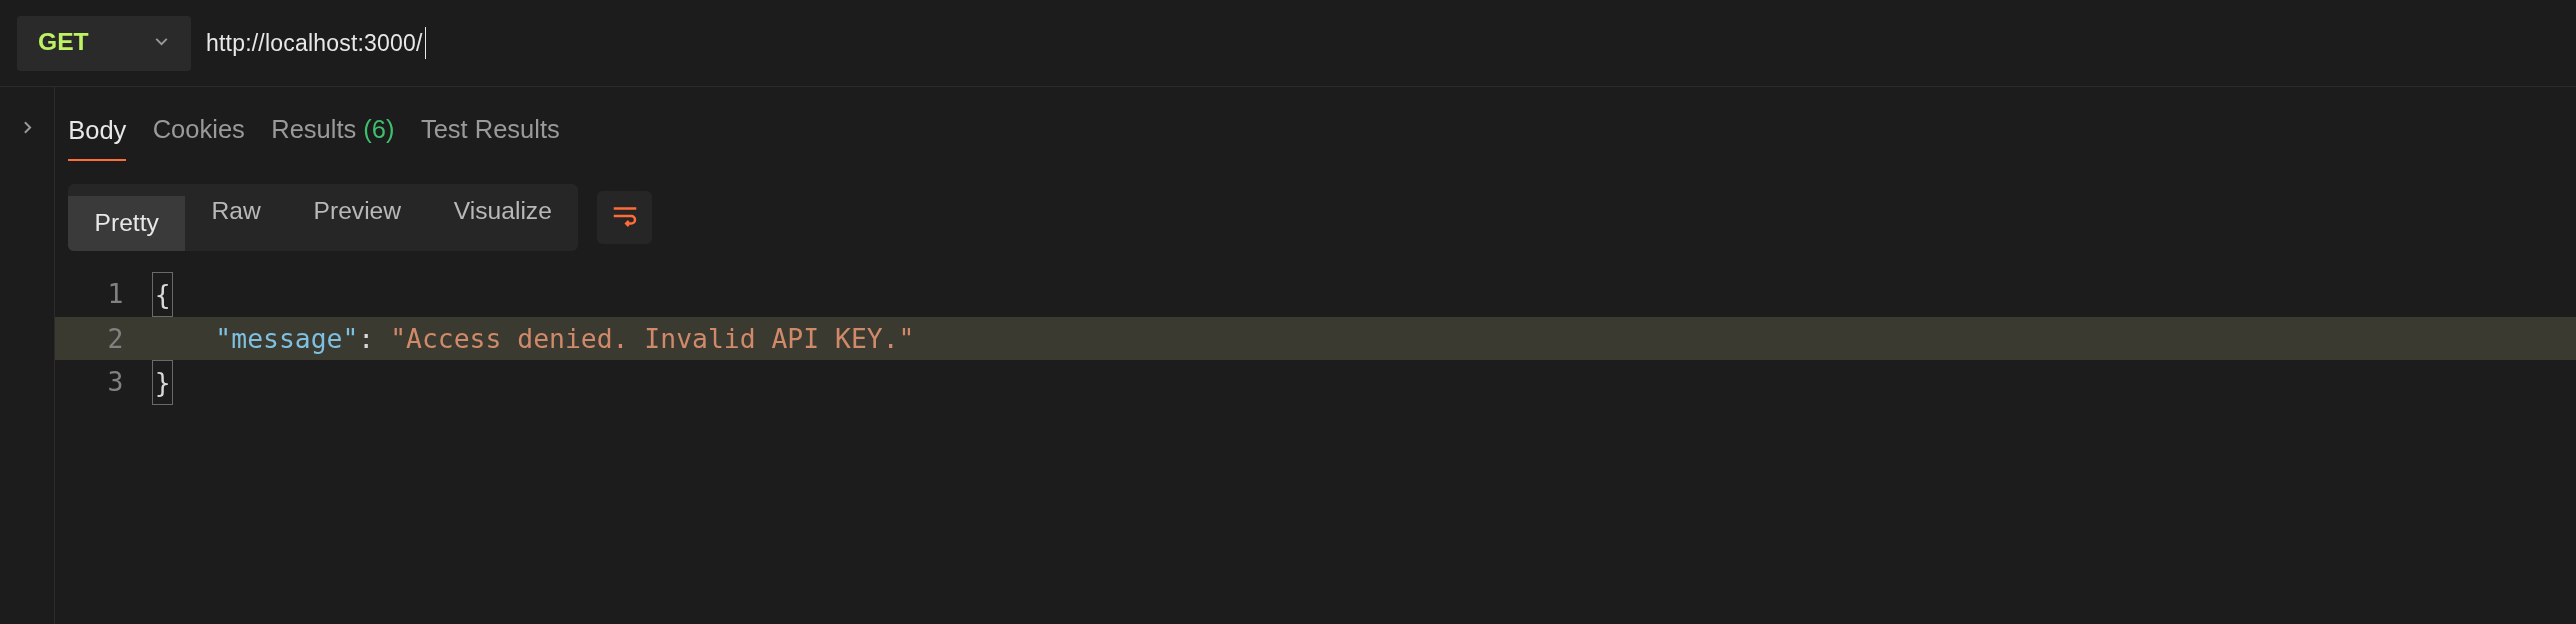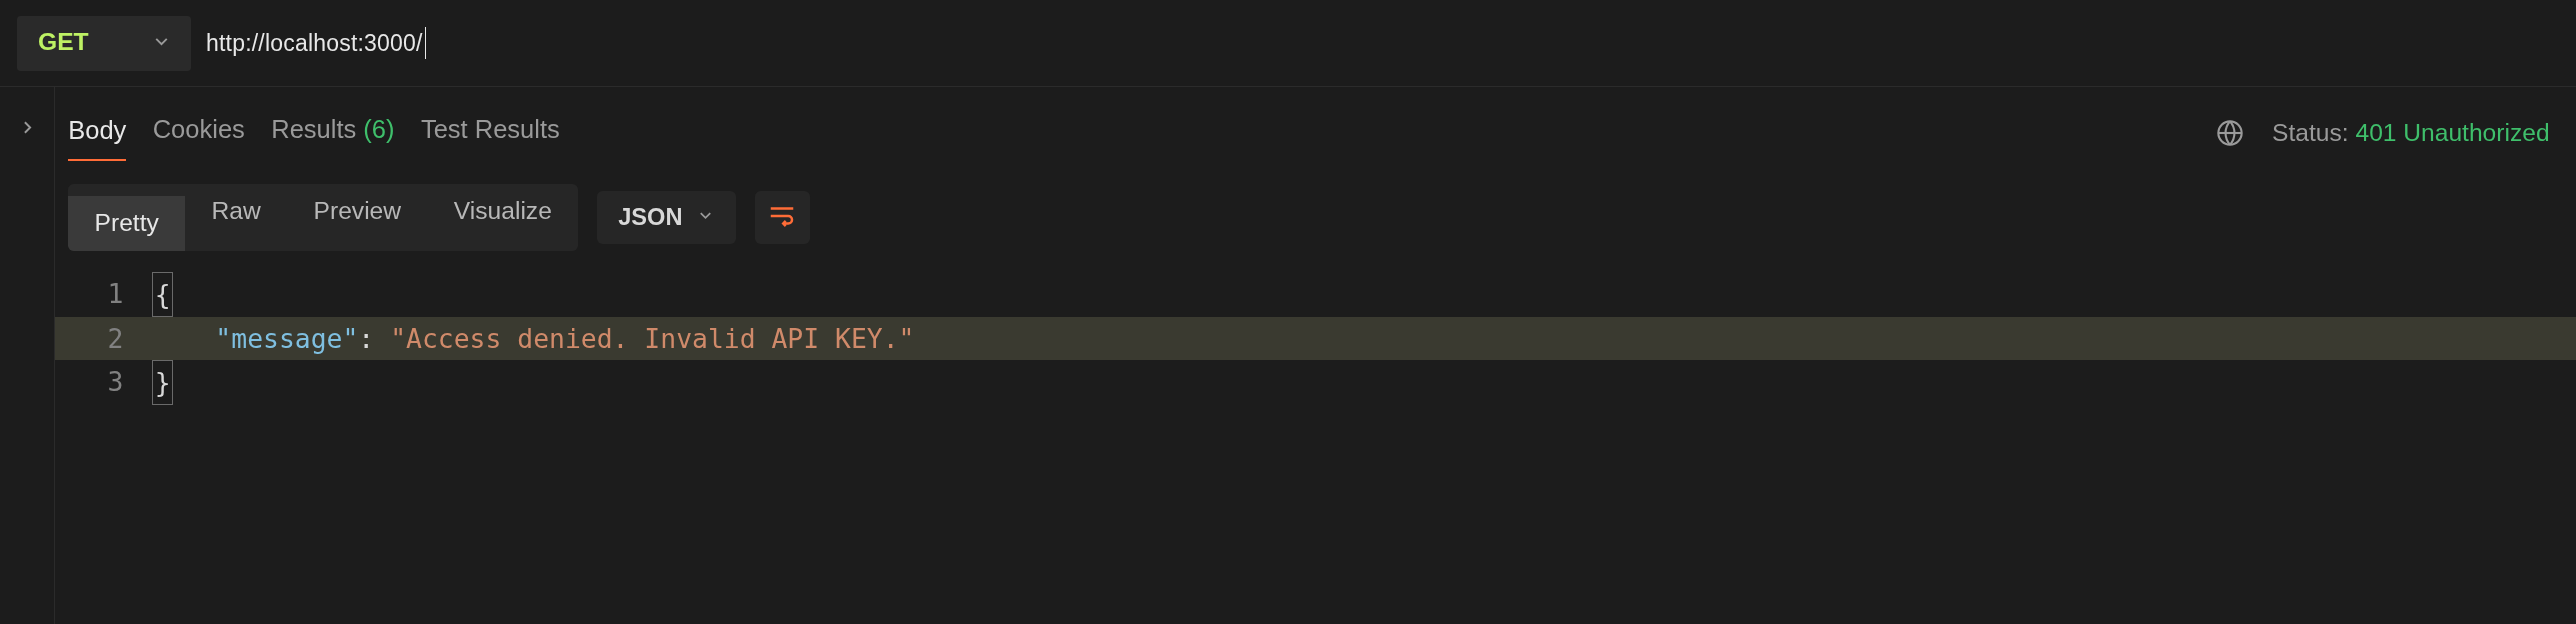--- a/index.html
+++ b/index.html
@@ -220,49 +220,28 @@
     <div class="tabs-row">
       <div class="tabs-left">
         <div class="tab active">Body</div>
         <div class="tab">Cookies</div>
         <div class="tab">
           <span>Results</span>
           <span class="count">(6)</span>
         </div>
         <div class="tab">Test Results</div>
       </div>
-      <div class="status-right">
-        <span class="globe-icon">
-          <svg width="28" height="28" viewBox="0 0 24 24" fill="none" stroke="currentColor" stroke-width="1.8">
-            <circle cx="12" cy="12" r="10"></circle>
-            <line x1="2" y1="12" x2="22" y2="12"></line>
-            <path d="M12 2a15 15 0 0 1 0 20M12 2a15 15 0 0 0 0 20"></path>
-          </svg>
-        </span>
-        <div class="status-text">
-          <span>Status:</span>
-          <span class="status-value">401 Unauthorized</span>
-        </div>
-      </div>
     </div>
 
     <div class="viewmodes-row">
       <div class="segmented">
         <div class="seg-btn active">Pretty</div>
         <div class="seg-btn">Raw</div>
         <div class="seg-btn">Preview</div>
         <div class="seg-btn">Visualize</div>
-      </div>
-      <div class="format-btn">
-        <span>JSON</span>
-        <span>
-          <svg width="19" height="19" viewBox="0 0 24 24" fill="none" stroke="currentColor" stroke-width="2.2">
-              <polyline points="6 9 12 15 18 9"></polyline>
-            </svg>
-        </span>
       </div>
       <div class="wrap-btn">
         <span>
           <svg width="30" height="30" viewBox="0 0 24 24" fill="none" stroke="currentColor" stroke-width="2">
             <line x1="3" y1="6" x2="21" y2="6"></line>
             <path d="M3 12h14a3 3 0 0 1 0 6h-4"></path>
             <polyline points="15 16 13 18 15 20"></polyline>
           </svg>
         </span>
       </div>

